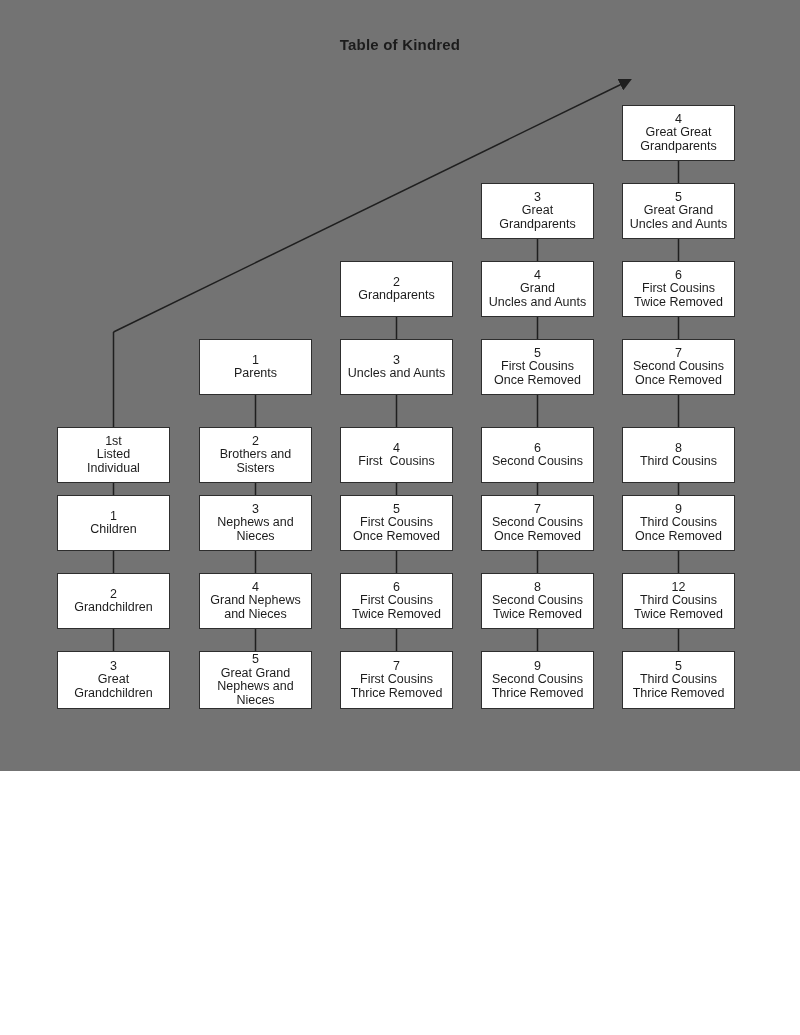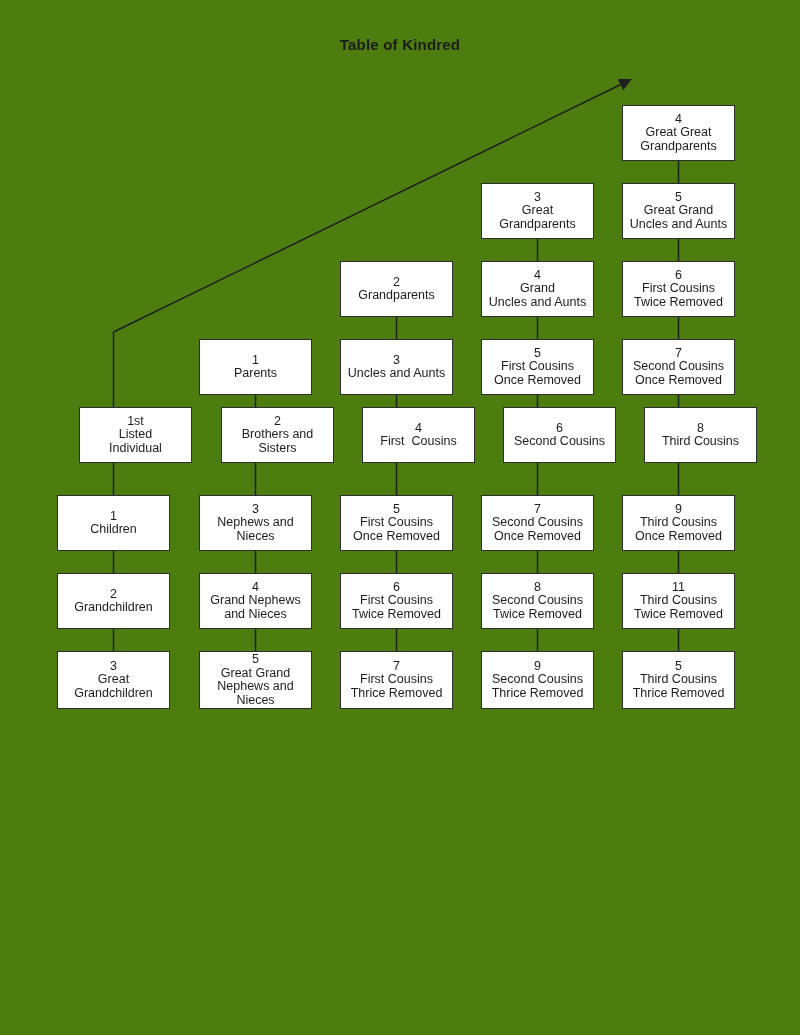--- a/index.html
+++ b/index.html
@@ -4,22 +4,22 @@
 <style>
   html, body {
     margin: 0;
     padding: 0;
     background: #ffffff;
     font-family: "Liberation Sans", "DejaVu Sans", sans-serif;
   }
   .page {
     position: relative;
     width: 800px;
-    height: 1035px;
-    background: #4d7c0f;
+    height: 771px;
+    background: #737373;
     overflow: hidden;
   }
   .title {
     position: absolute;
     top: 36px;
     left: 0;
     width: 800px;
     text-align: center;
     font-size: 15px;
     font-weight: bold;
@@ -53,21 +53,21 @@
   .c1 { left: 57px; }
   .c2 { left: 199px; }
   .c3 { left: 340px; }
   .c4 { left: 481px; }
   .c5 { left: 622px; }
   
   .r1 { top: 105px; }
   .r2 { top: 183px; }
   .r3 { top: 261px; }
   .r4 { top: 339px; }
-  .r5 { top: 407px; margin-left: 22px; }
+  .r5 { top: 427px; }
   .r6 { top: 495px; }
   .r7 { top: 573px; }
   .r8 { top: 651px; height: 58px; }
 </style>
 </head>
 <body>
 
 <div class="page">
 
   <div class="title">Table of Kindred</div>
@@ -162,20 +162,20 @@
 First Cousins
 Twice Removed</div>
   <div class="box c5 r4">7
 Second Cousins
 Once Removed</div>
   <div class="box c5 r5">8
 Third Cousins</div>
   <div class="box c5 r6">9
 Third Cousins
 Once Removed</div>
-  <div class="box c5 r7">11
+  <div class="box c5 r7">12
 Third Cousins
 Twice Removed</div>
   <div class="box c5 r8">5
 Third Cousins
 Thrice Removed</div>
 
 </div>
 
 </body></html>

